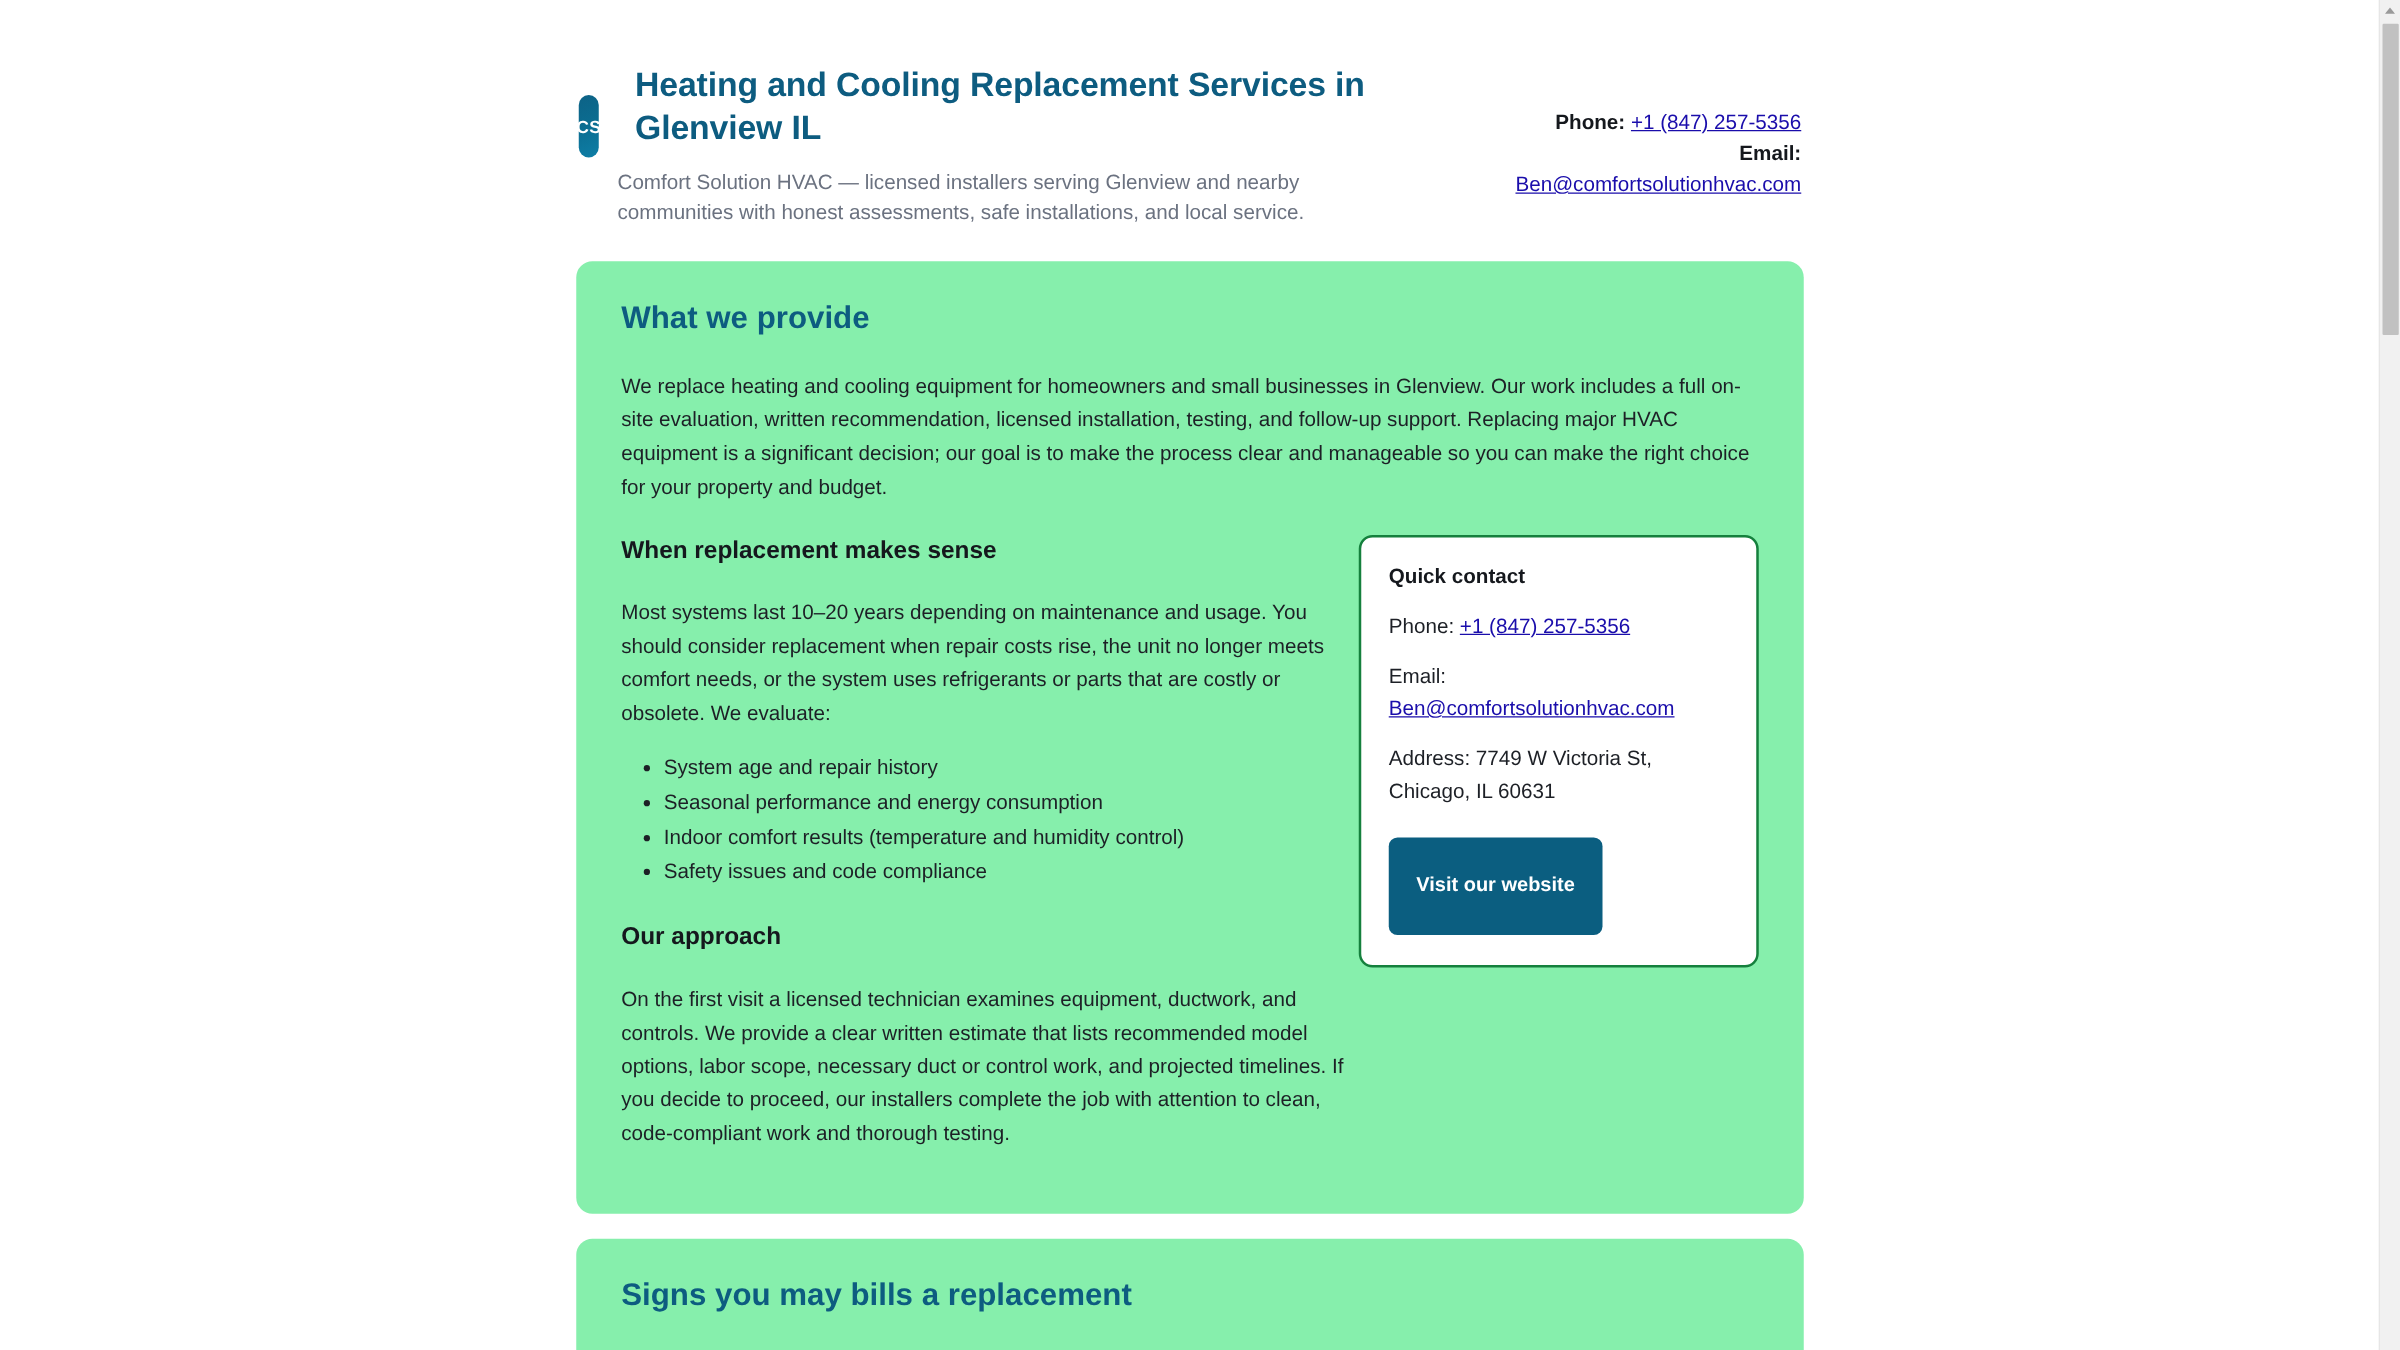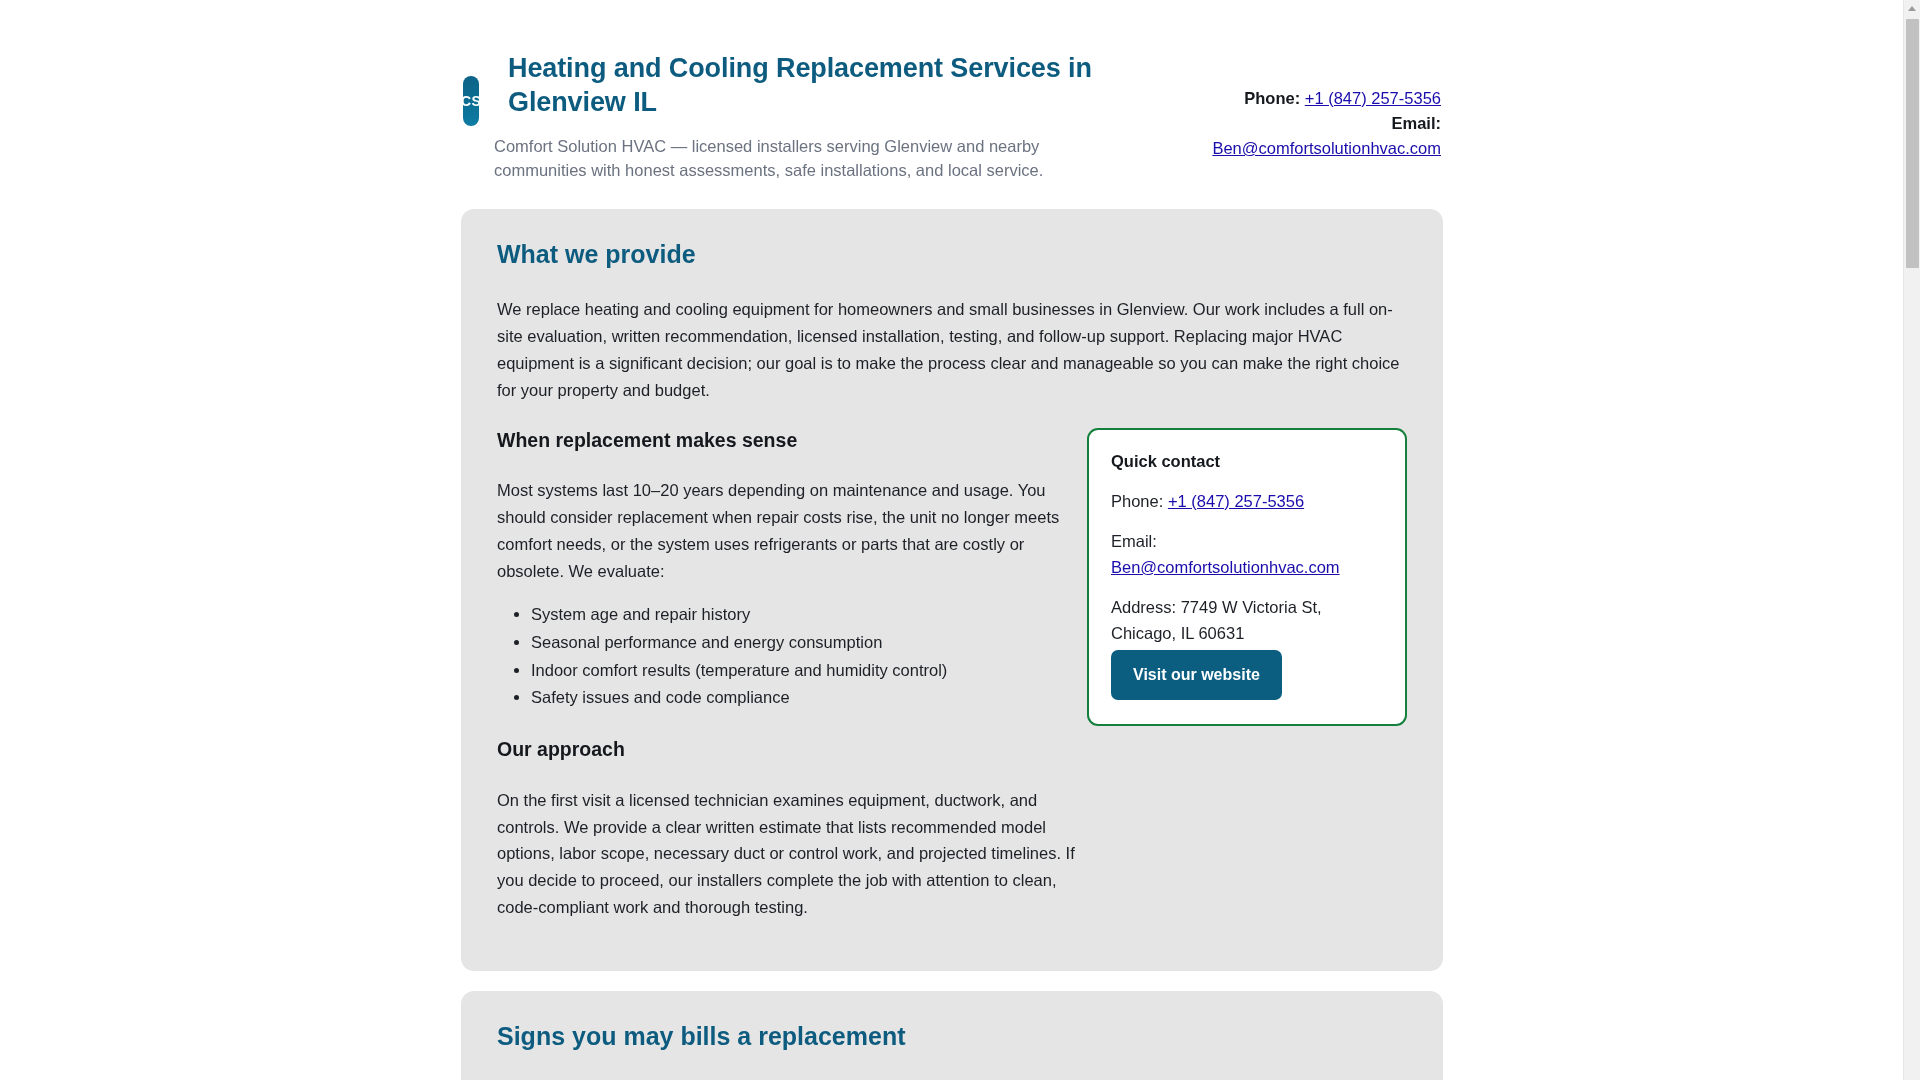--- a/index.html
+++ b/index.html
@@ -86,21 +86,21 @@
     width: 300px;
   }
   .header-contact .lbl { font-weight: 700; }
   a.link {
     color: #1a0dab;
     text-decoration: underline;
   }
 
   
   .card {
-    background: #e5e5e5;
+    background: #86efac;
     border-radius: 13px;
     padding: 30px 36px 34px 36px;
     margin-bottom: 20px;
   }
   .card h2 {
     margin: 0 0 26px 0;
     font-size: 25px;
     line-height: 1.25;
     font-weight: 700;
     color: #0d5c80;
@@ -155,30 +155,30 @@
     font-size: 16.5px;
     font-weight: 700;
     color: #15181d;
   }
   .qc .row {
     font-size: 16.5px;
     line-height: 1.58;
     color: #1d2026;
     margin-bottom: 14px;
   }
-  .qc .row:last-of-type { margin-bottom: 4px; }
+  .qc .row:last-of-type { margin-bottom: 24px; }
   .btn-primary {
     display: inline-block;
     background: #0b5e80;
     color: #ffffff;
     font-size: 16px;
     font-weight: 700;
     border: none;
     border-radius: 7px;
-    padding: 16px 22px;
+    padding: 30px 22px;
     cursor: pointer;
     font-family: "Liberation Sans", sans-serif;
   }
 
   
   .scrollbar {
     position: absolute;
     top: 0; right: 0;
     width: 17px; height: 1080px;
     background: #f1f1f1;

